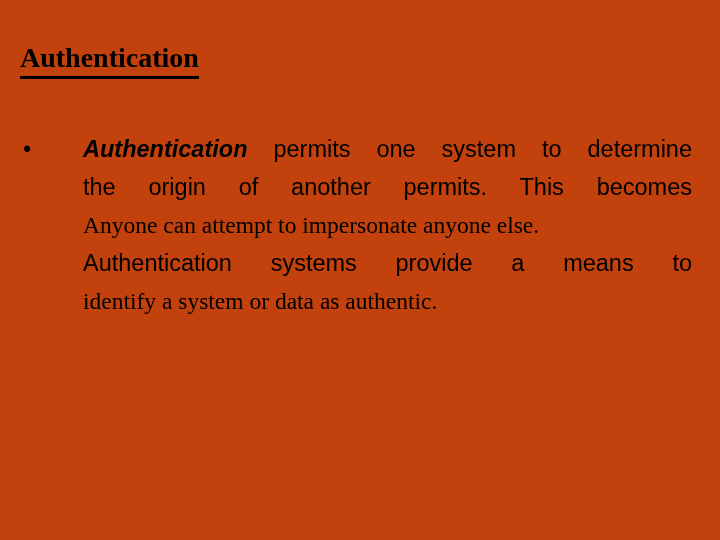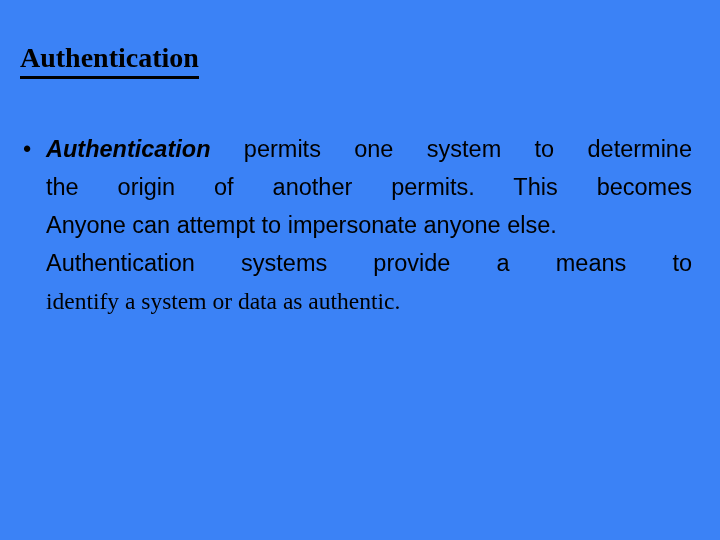--- a/index.html
+++ b/index.html
@@ -13,21 +13,21 @@
     background: #ffffff;
     font-family: "Liberation Sans", sans-serif;
     color: #000000;
     overflow: hidden;
   }
 
   .slide {
     position: relative;
     width: 720px;
     height: 540px;
-    background: #3b82f6;
+    background: #c2410c;
     box-sizing: border-box;
   }
 
   
   .slide-title {
     position: absolute;
     left: 20px;
     top: 41px;
     font-family: "Liberation Serif", "DejaVu Serif", serif;
     font-size: 28px;
@@ -65,20 +65,21 @@
     position: absolute;
     left: 3px;
     top: 0;
     font-size: 23.5px;
     line-height: 38px;
     color: #000000;
   }
 
   .bullet-text {
     display: block;
+    margin-left: 37px;
   }
 
   .lead-term {
     font-weight: bold;
     font-style: italic;
   }
 
   
   .jline {
     display: block;
@@ -86,20 +87,21 @@
     text-align-last: justify;
     white-space: nowrap;
   }
   .jline.last {
     text-align: left;
     text-align-last: left;
     font-family: Liberation Serif, serif;
   }
   .jline.natural {
     text-align-last: left;
+    font-family: Liberation Serif, serif;
   }
 </style>
 </head>
 <body>
 
 <div class="slide">
 
   <div class="slide-title">
     <span class="title-text">Authentication</span>
   </div>

